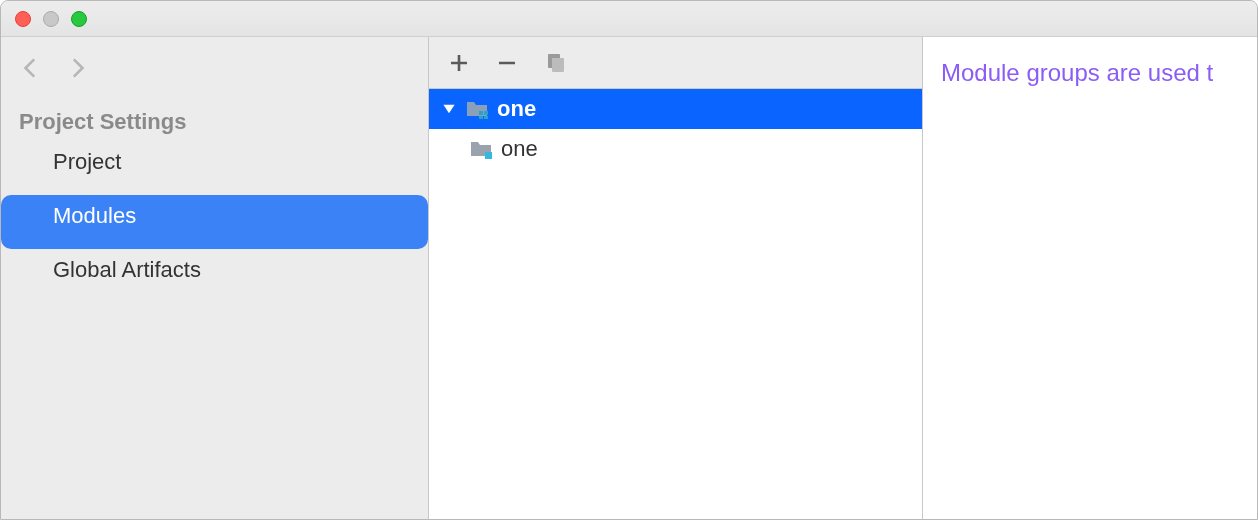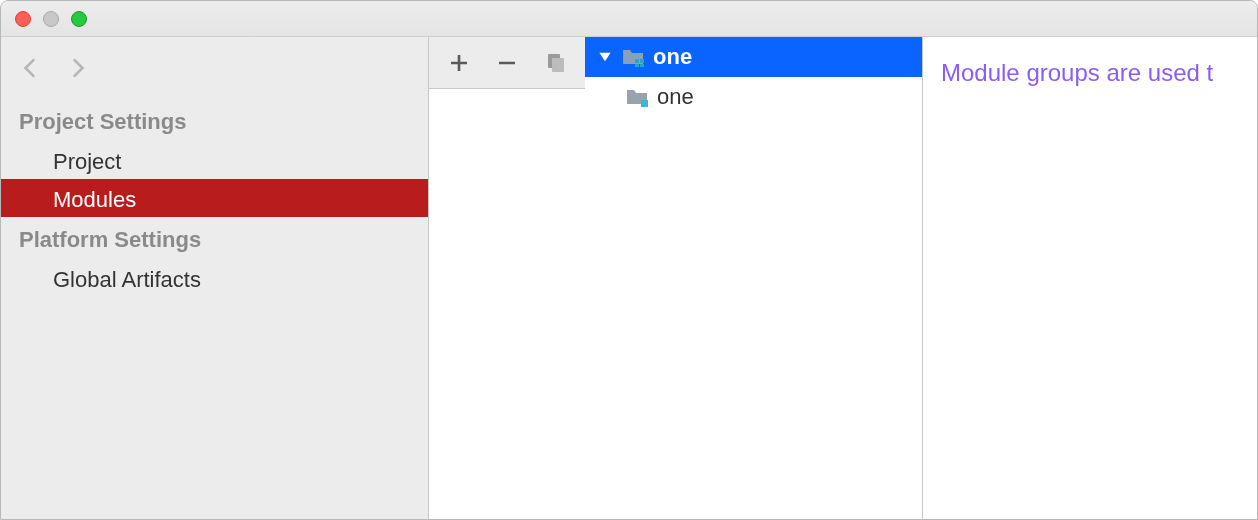--- a/index.html
+++ b/index.html
@@ -63,36 +63,37 @@
     display:flex; align-items:center;
   }
   .nav-arrow svg { width:26px; height:26px; }
 
   .sidebar-heading {
     font-weight: 600;
     color: #8a8a8a;
     padding: 10px 18px 6px 18px;
   }
   .sidebar-item {
-    padding: 8px 18px 4px 52px;
+    padding: 8px 18px 20px 52px;
     color: #333;
     cursor: default;
   }
   .sidebar-item.selected {
-    background: #b91c1c;
+    background: #3b82f6;
     color: #fff;
+    border-radius: 10px;
   }
 
   
   .middle {
     width: 494px;
     background: #ffffff;
     border-right: 1px solid #c8c8c8;
     display: flex;
-    flex-direction: row;
+    flex-direction: column;
   }
   .toolbar {
     height: 52px;
     background: #ececec;
     border-bottom: 1px solid #c8c8c8;
     display: flex;
     align-items: center;
     gap: 24px;
     padding: 0 18px;
   }
@@ -158,21 +159,20 @@
           <svg viewBox="0 0 24 24" fill="none" stroke="currentColor" stroke-width="2.4">
               <path d="M10 4l8 8-8 8"></path>
             </svg>
         </span>
       </div>
 
       <div class="sidebar-heading">Project Settings</div>
       <div class="sidebar-item">Project</div>
       <div class="sidebar-item selected">Modules</div>
 
-      <div class="sidebar-heading">Platform Settings</div>
       <div class="sidebar-item">Global Artifacts</div>
     </div>
 
     <div class="middle">
       <div class="toolbar">
         <span class="tool-btn">
           <svg viewBox="0 0 24 24" stroke="currentColor" stroke-width="2.6">
               <path d="M12 4v16M4 12h16"></path>
             </svg>
         </span>

